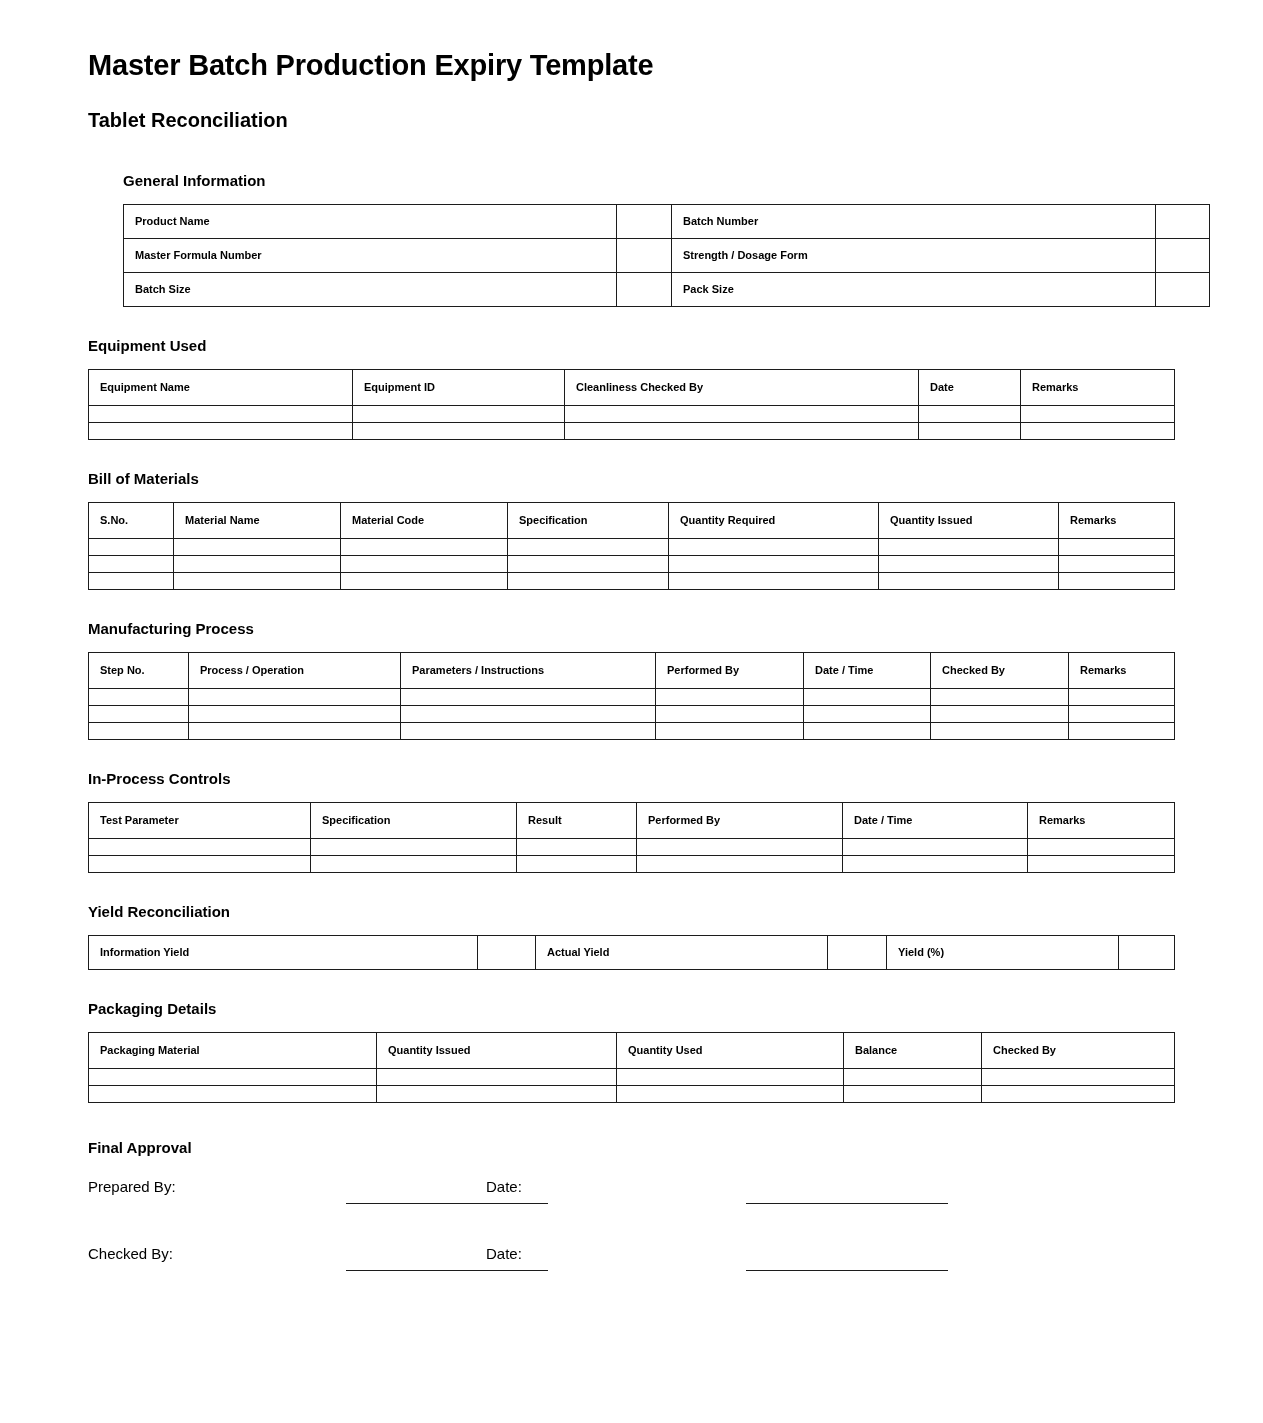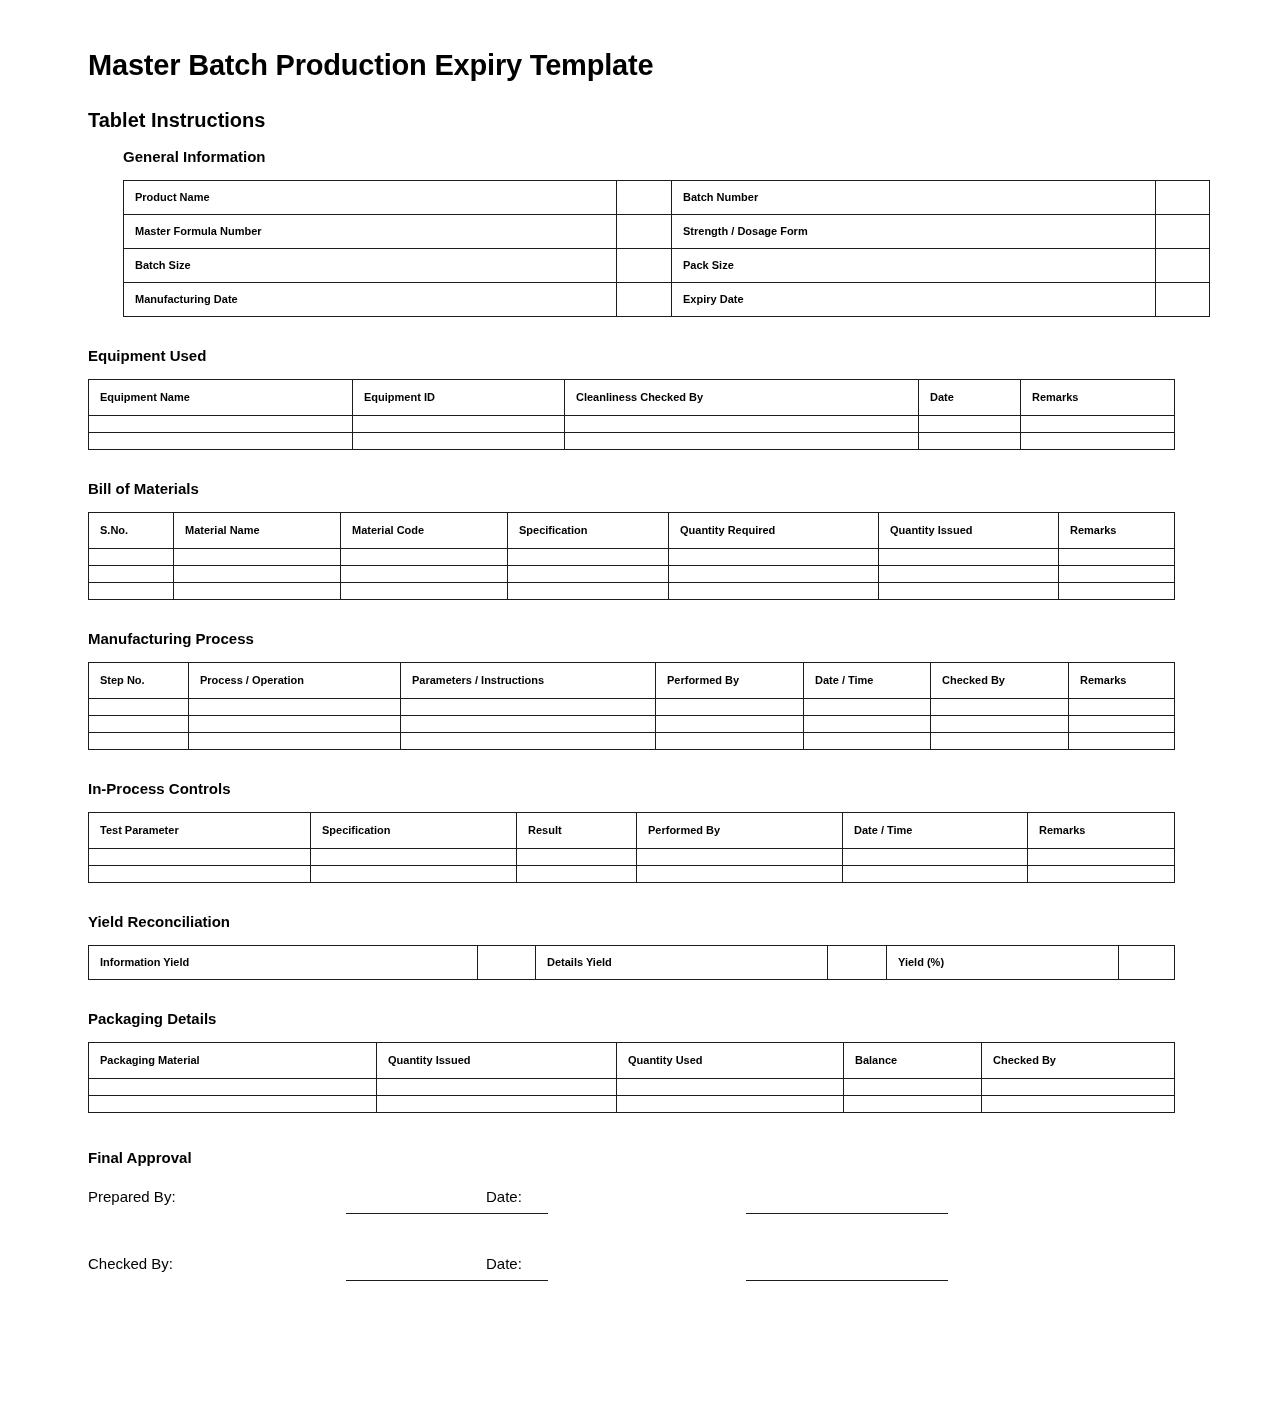--- a/index.html
+++ b/index.html
@@ -41,21 +41,21 @@
   }
   .section-heading {
     font-size: 15px;
     font-weight: bold;
     margin: 0;
     padding: 0;
     line-height: 1.2;
   }
 
   
-  .sec-gi     { margin-top: 16px; padding-left: 35px; }
+  .sec-gi     { margin-top: 40px; padding-left: 35px; }
   .sec-next   { margin-top: 30px; }
   .sec-final  { margin-top: 36px; }
 
   
   table.grid {
     border-collapse: collapse;
     table-layout: fixed;
     width: 1086px;
     margin-top: 14px;
     font-size: 11px;
@@ -113,21 +113,21 @@
   }
   .sig-line-name { left: 258px; width: 202px; }
   .sig-line-date { left: 658px; width: 202px; }
 </style>
 </head>
 <body>
 
 <div class="page">
 
   <h1 class="doc-title">Master Batch Production Expiry Template</h1>
-  <h2 class="doc-subtitle">Tablet Instructions</h2>
+  <h2 class="doc-subtitle">Tablet Reconciliation</h2>
 
   <div class="sec-gi">
     <div class="section-heading">General Information</div>
     <table class="grid">
       <colgroup>
         <col style="width:493px">
           <col style="width:55px">
           <col style="width:484px">
           <col style="width:54px">
       </colgroup>
@@ -141,26 +141,20 @@
         <tr>
           <td class="lbl">Master Formula Number</td>
           <td class="blank"></td>
           <td class="lbl">Strength / Dosage Form</td>
           <td class="blank"></td>
         </tr>
         <tr>
           <td class="lbl">Batch Size</td>
           <td class="blank"></td>
           <td class="lbl">Pack Size</td>
-          <td class="blank"></td>
-        </tr>
-        <tr>
-          <td class="lbl">Manufacturing Date</td>
-          <td class="blank"></td>
-          <td class="lbl">Expiry Date</td>
           <td class="blank"></td>
         </tr>
       </tbody>
     </table>
   </div>
 
   <div class="sec-next">
     <div class="section-heading">Equipment Used</div>
     <table class="grid">
       <colgroup>
@@ -350,21 +344,21 @@
           <col style="width:58px">
           <col style="width:292px">
           <col style="width:59px">
           <col style="width:232px">
           <col style="width:56px">
       </colgroup>
       <tbody>
         <tr>
           <td class="lbl">Information Yield</td>
           <td class="blank"></td>
-          <td class="lbl">Details Yield</td>
+          <td class="lbl">Actual Yield</td>
           <td class="blank"></td>
           <td class="lbl">Yield (%)</td>
           <td class="blank"></td>
         </tr>
       </tbody>
     </table>
   </div>
 
   <div class="sec-next">
     <div class="section-heading">Packaging Details</div>

